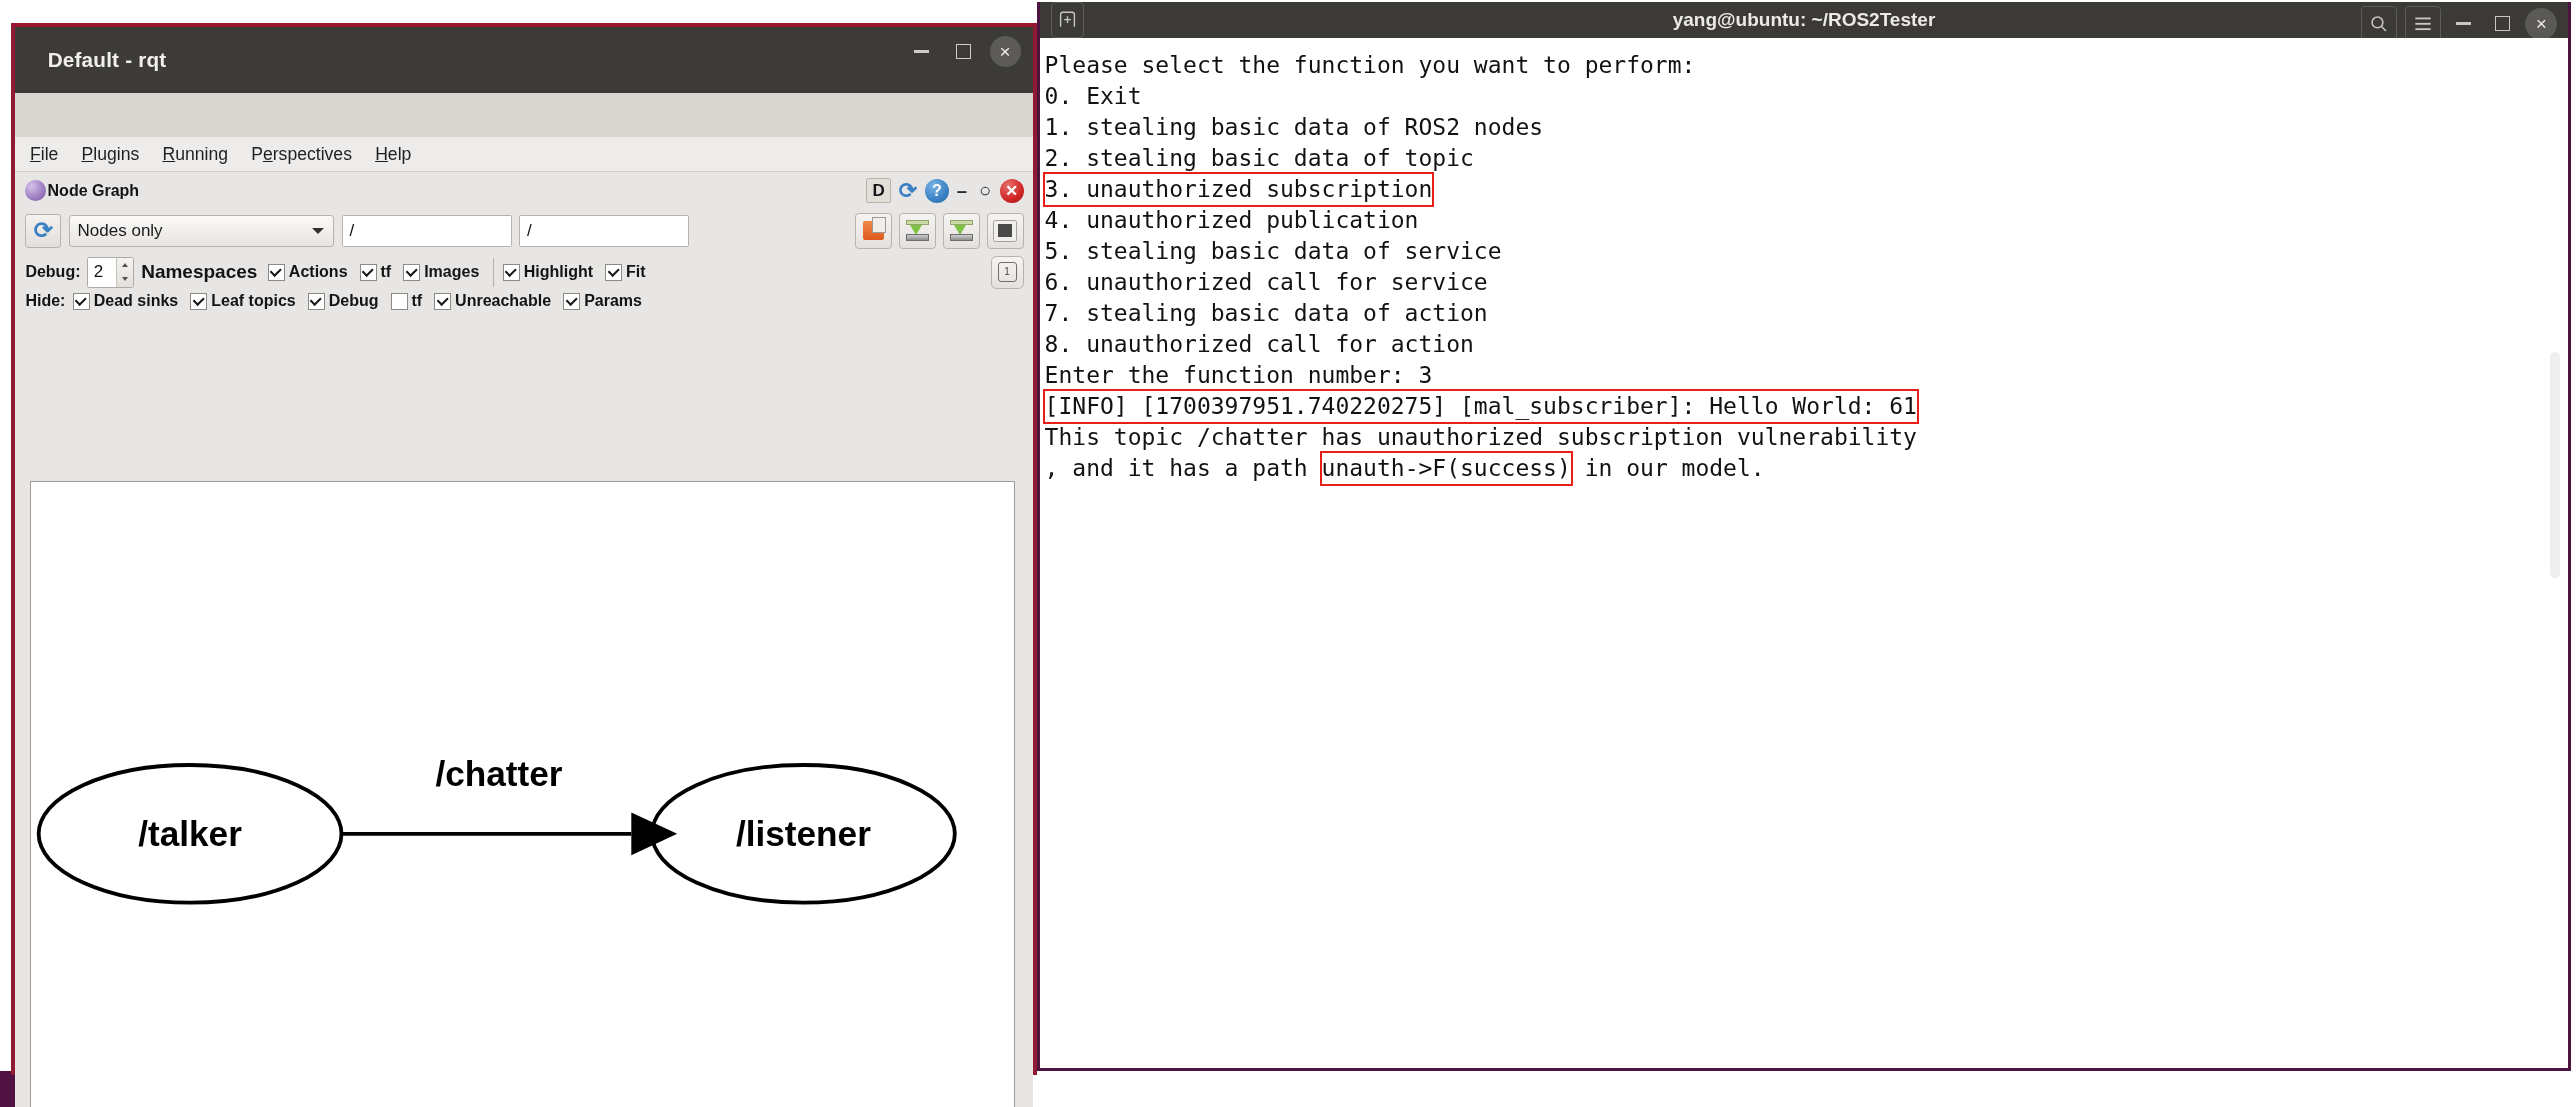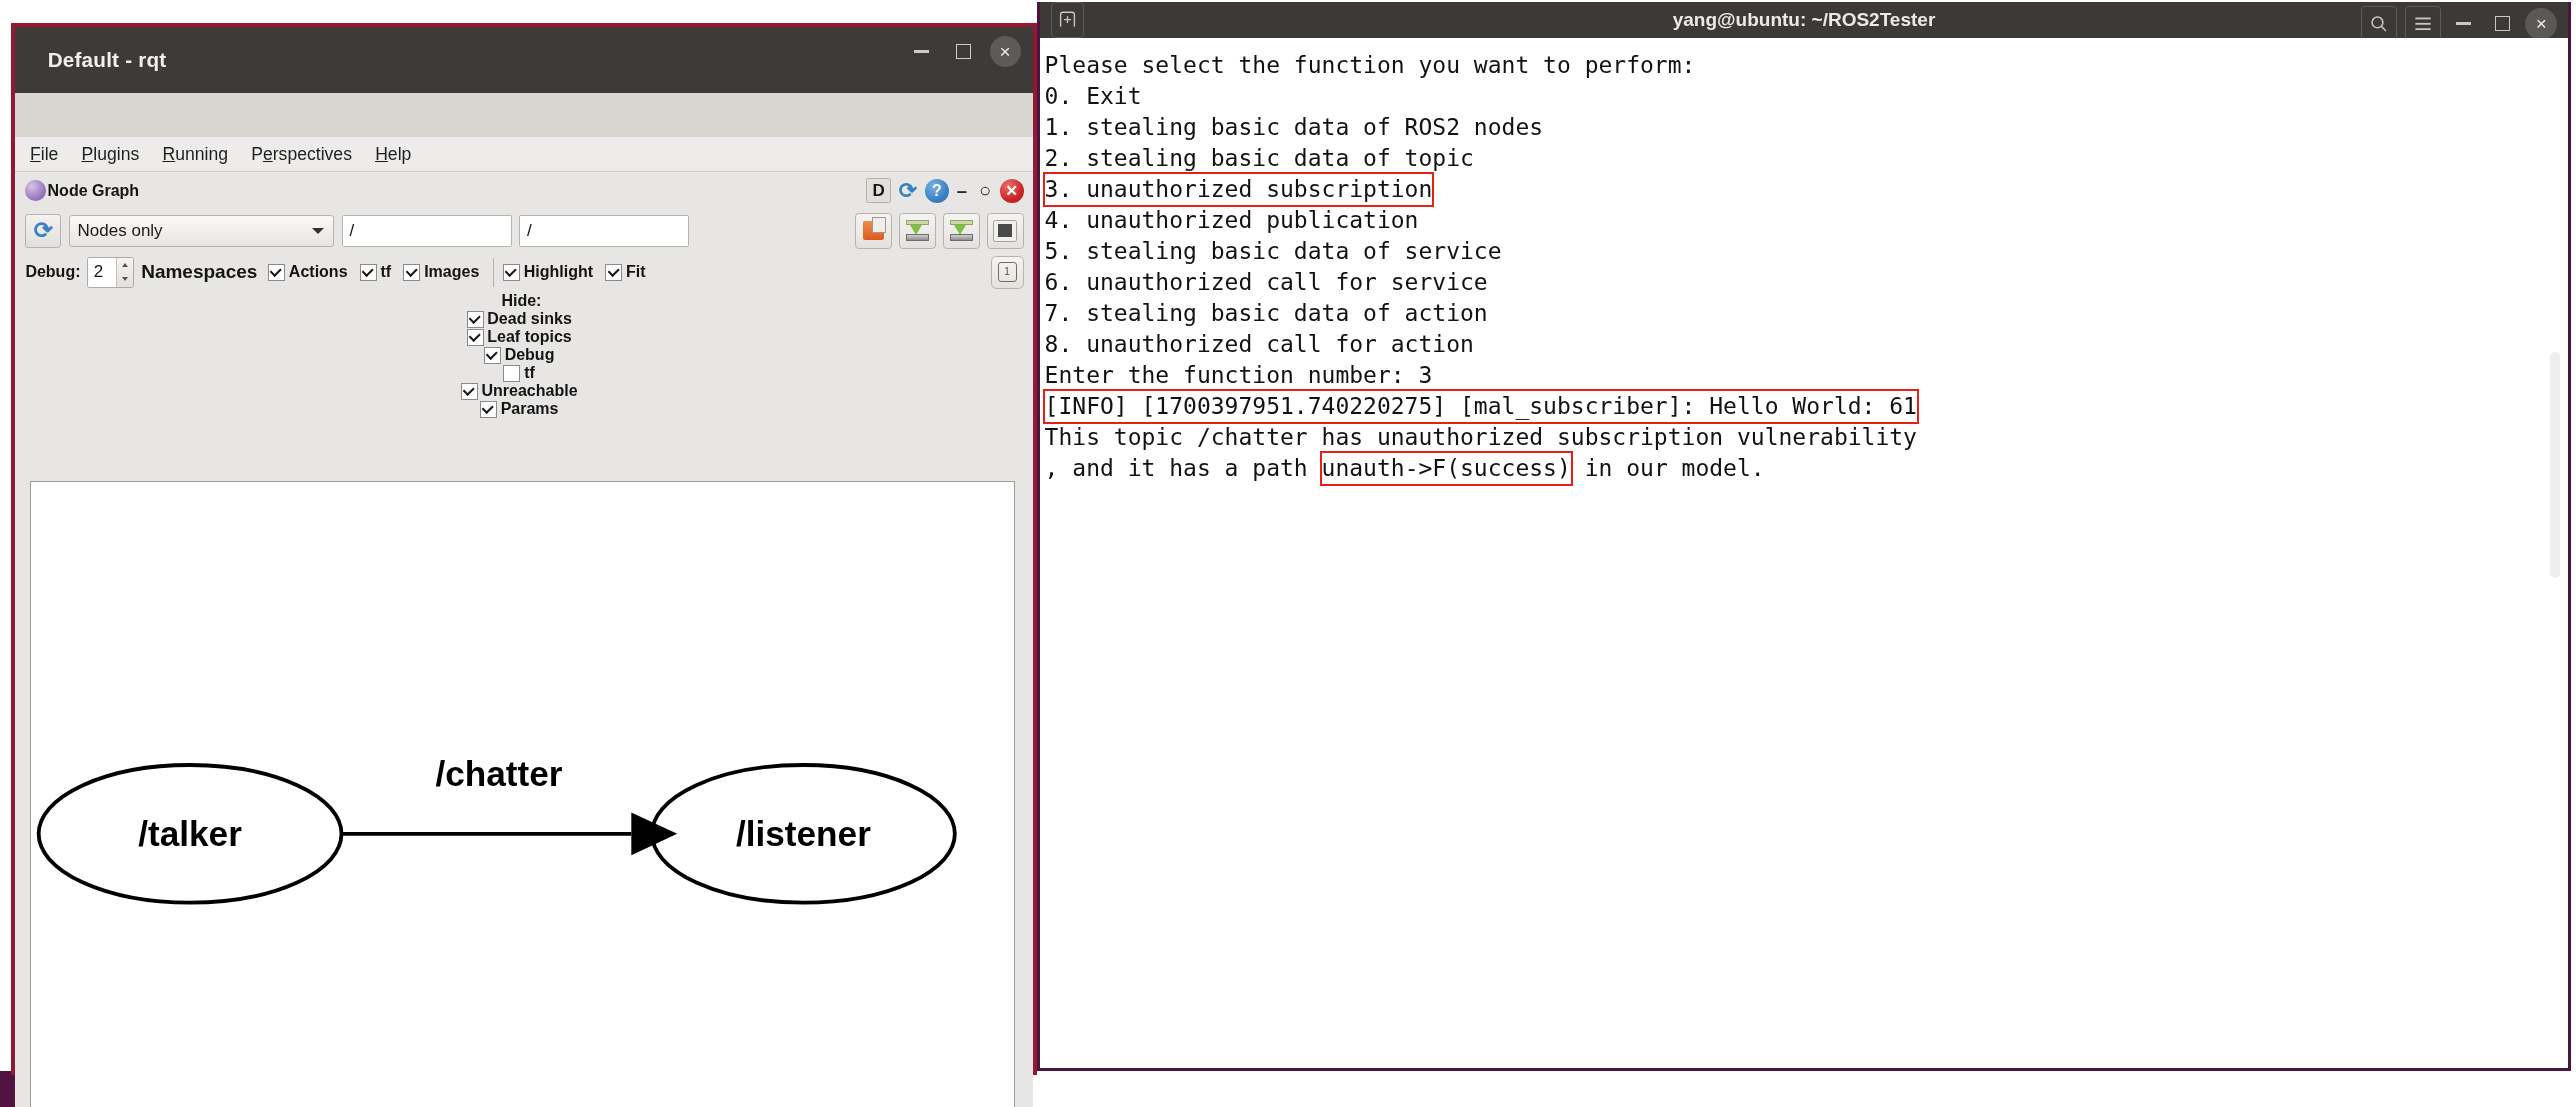--- a/index.html
+++ b/index.html
@@ -325,25 +325,24 @@
     border: 1.5px solid #6f6c67;
     border-radius: 3.1px;
     display: flex; align-items: center; justify-content: center;
     font-size: 10px; color: #4b4845;
   }
 
   
   #toolbar-row3 {
     height: 37px;
     display: flex;
-    align-items: center;
+    align-items: flex-start;
     padding-left: 3.1px;
     font-size: 16px;
     color: #141414;
-    flex-direction: column;
   }
   #hide-label { margin-right: 7.6px; font-weight: 600; }
 
   
   #graph-canvas {
     position: absolute;
     left: 15.3px;
     top: 309px;
     width: 985px;
     height: 696px;

